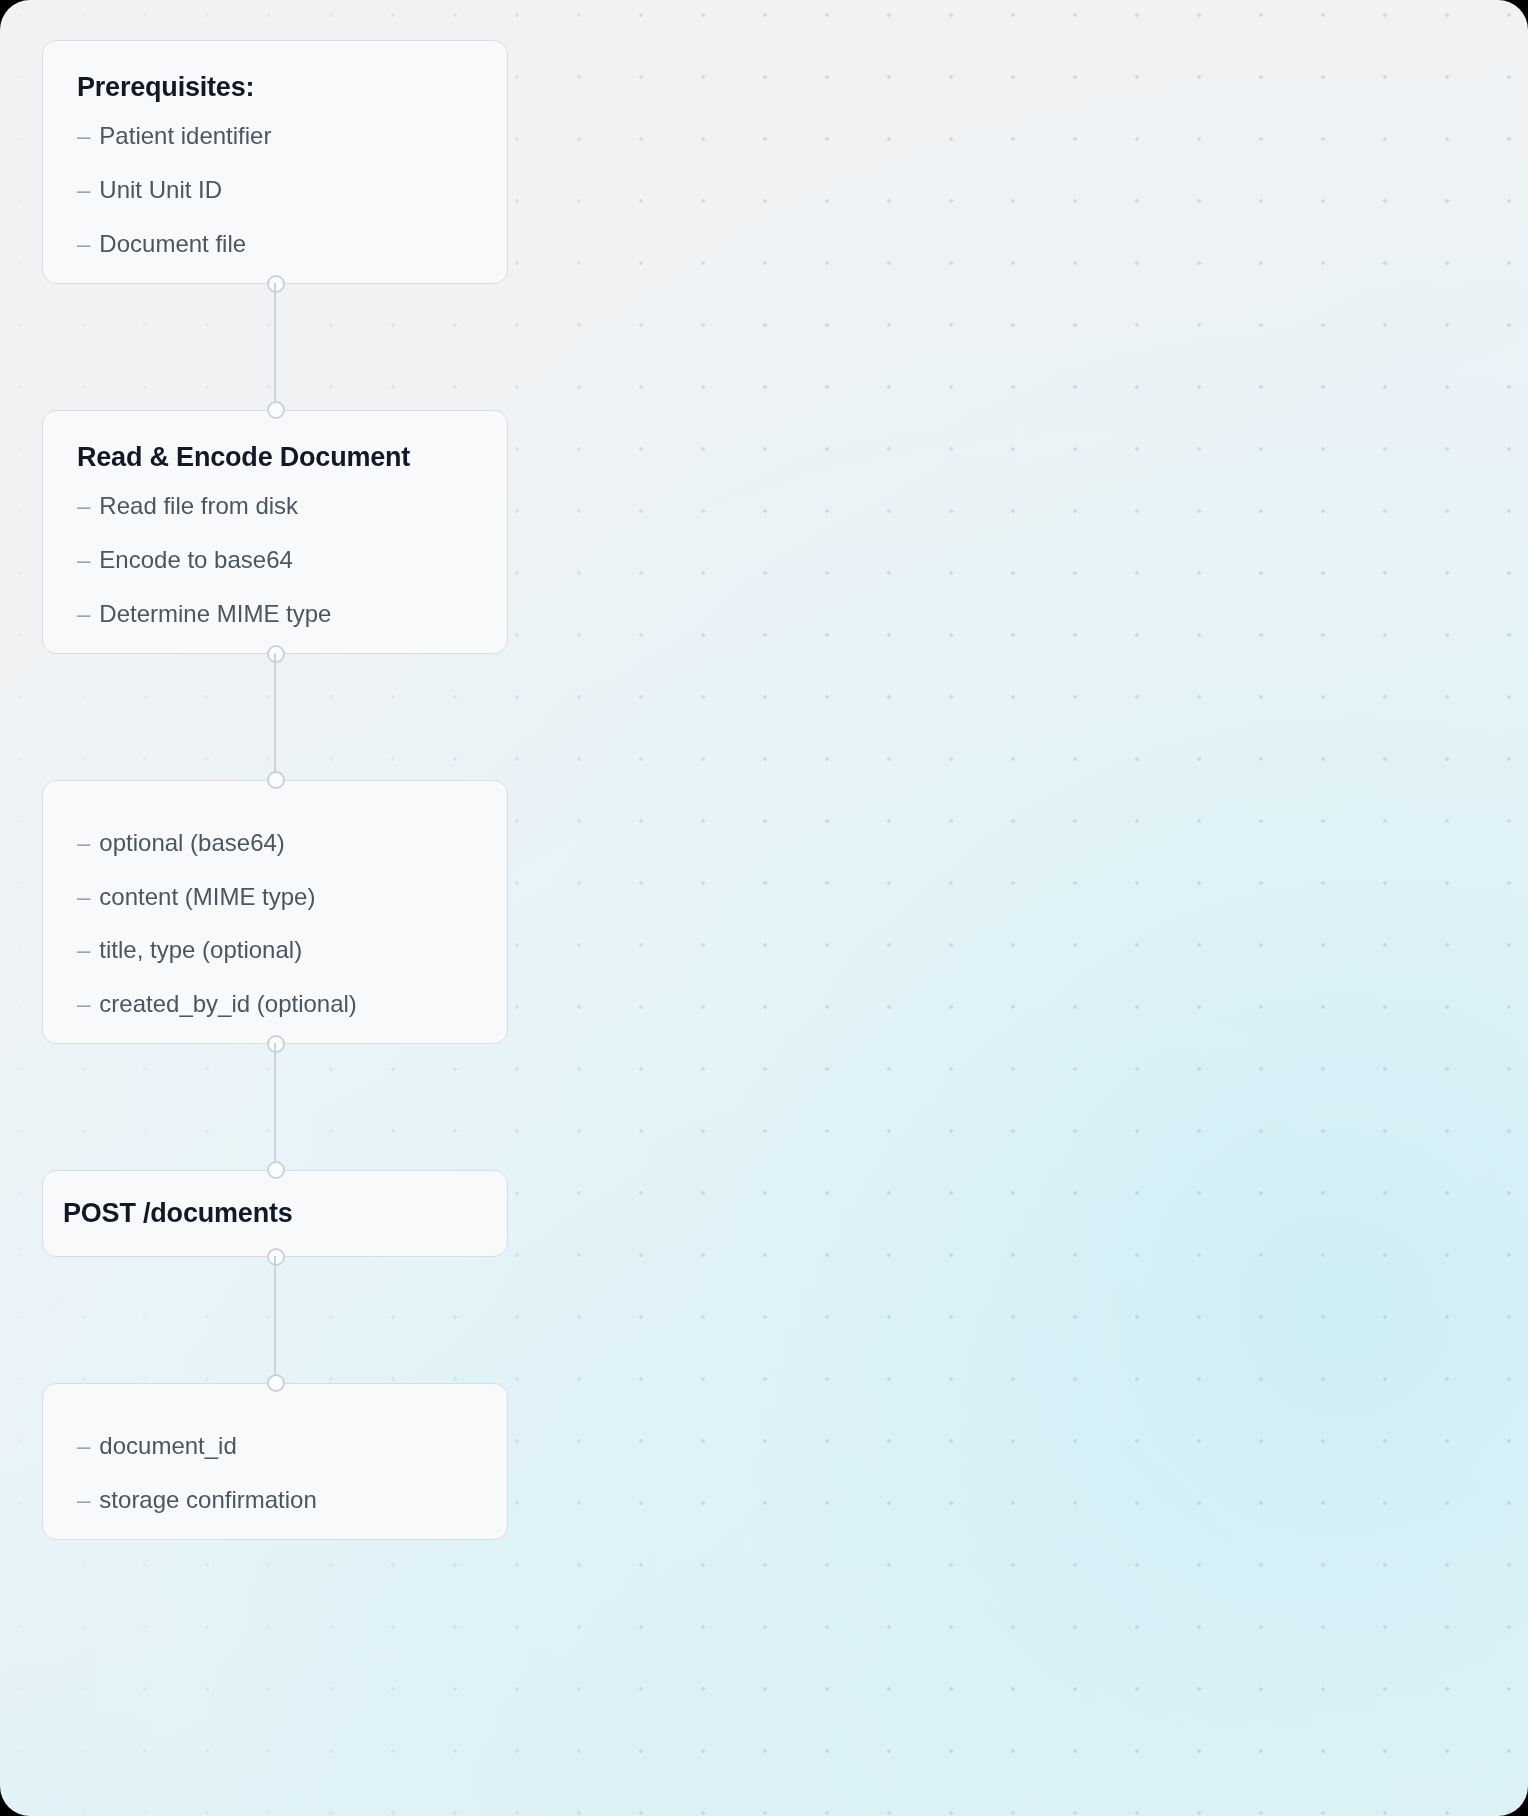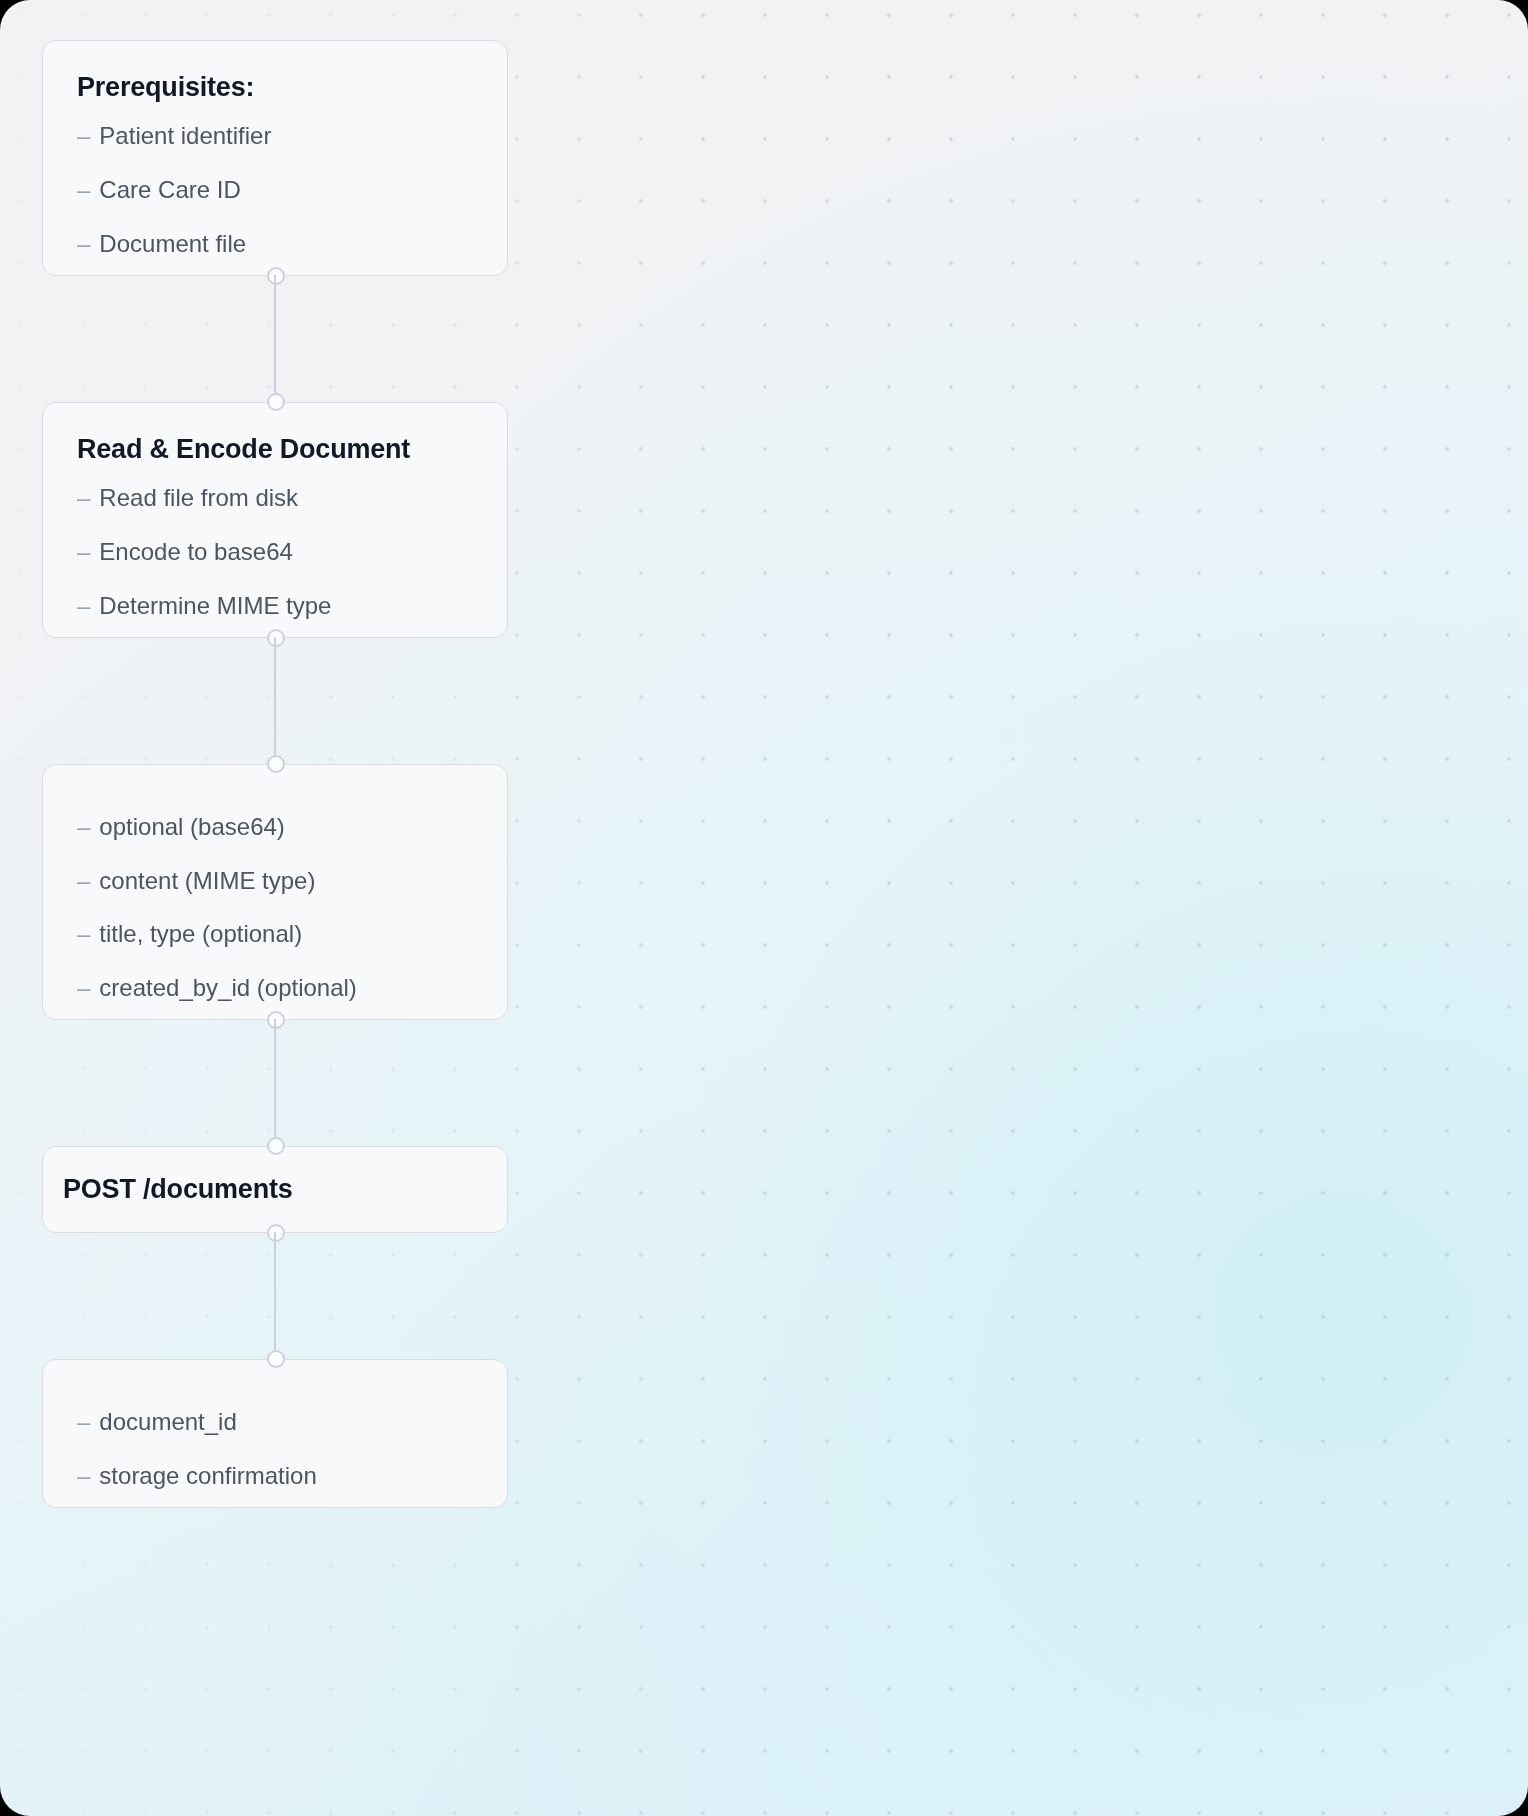--- a/index.html
+++ b/index.html
@@ -44,21 +44,21 @@
     width: 466px;
   }
 
   
   .node {
     position: relative;
     width: 466px;
     background: #f8f9fb;
     border: 1px solid #d9dce2;
     border-radius: 14px;
-    padding: 30px 34px 16px 34px;
+    padding: 30px 34px 24px 34px;
   }
 
   .node.compact { padding: 26px 34px 26px 20px; }
 
   .node-title {
     font-size: 27px;
     font-weight: 700;
     line-height: 1.24;
     color: #111827;
     letter-spacing: -0.2px;
@@ -123,21 +123,21 @@
   <div id="flow">
       <div class="node">
         <div class="node-title">Prerequisites:</div>
         <ul class="node-items">
           <li>
             <span class="dash">–</span>
             <span class="item-text">Patient identifier</span>
           </li>
           <li>
             <span class="dash">–</span>
-            <span class="item-text">Care Care ID</span>
+            <span class="item-text">Unit Unit ID</span>
           </li>
           <li>
             <span class="dash">–</span>
             <span class="item-text">Document file</span>
           </li>
         </ul>
         <span class="port bottom"></span>
       </div>
       <div class="connector">
         <div class="line"></div>

